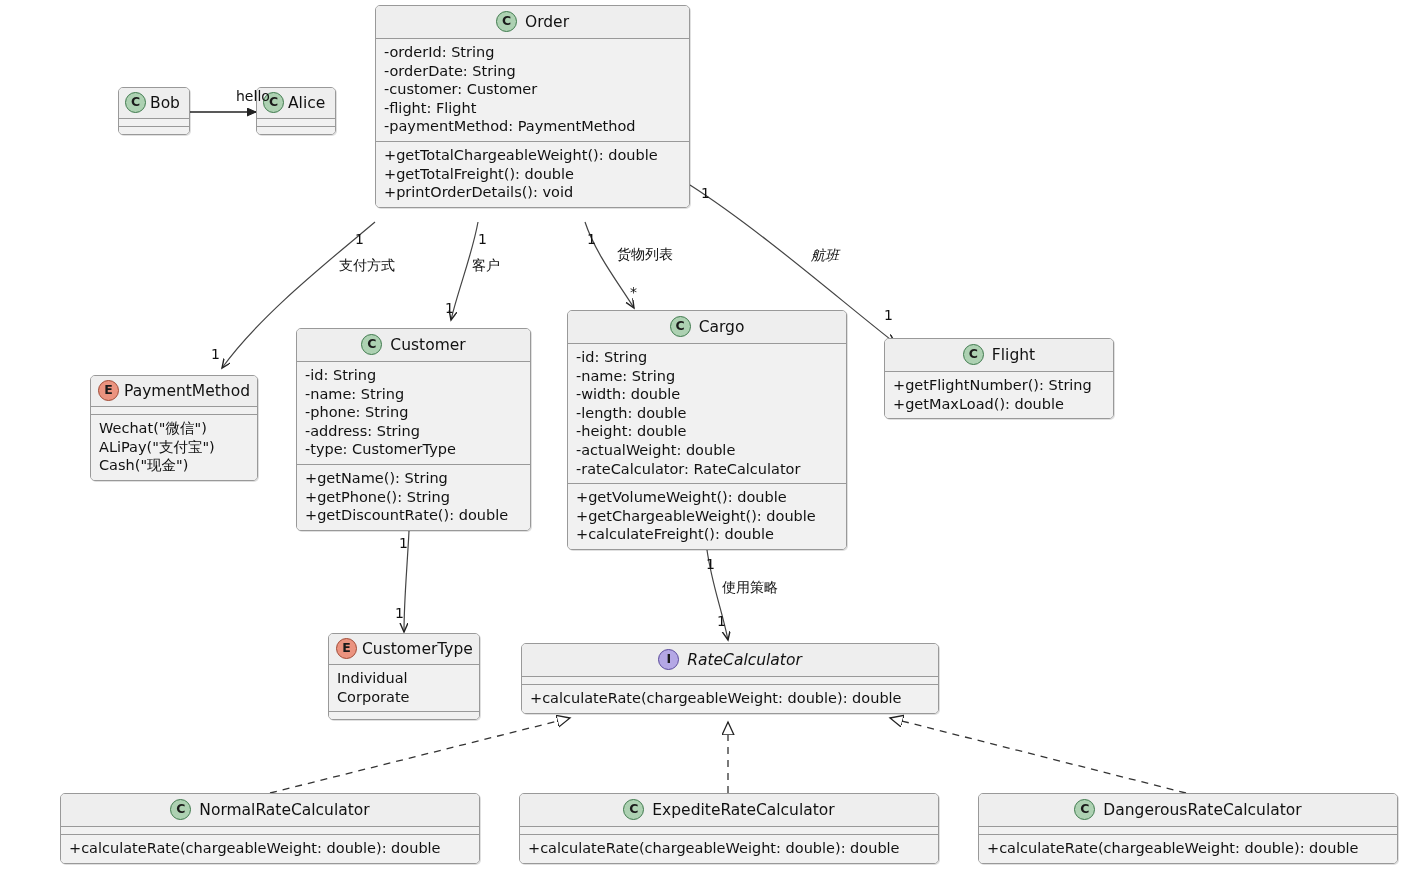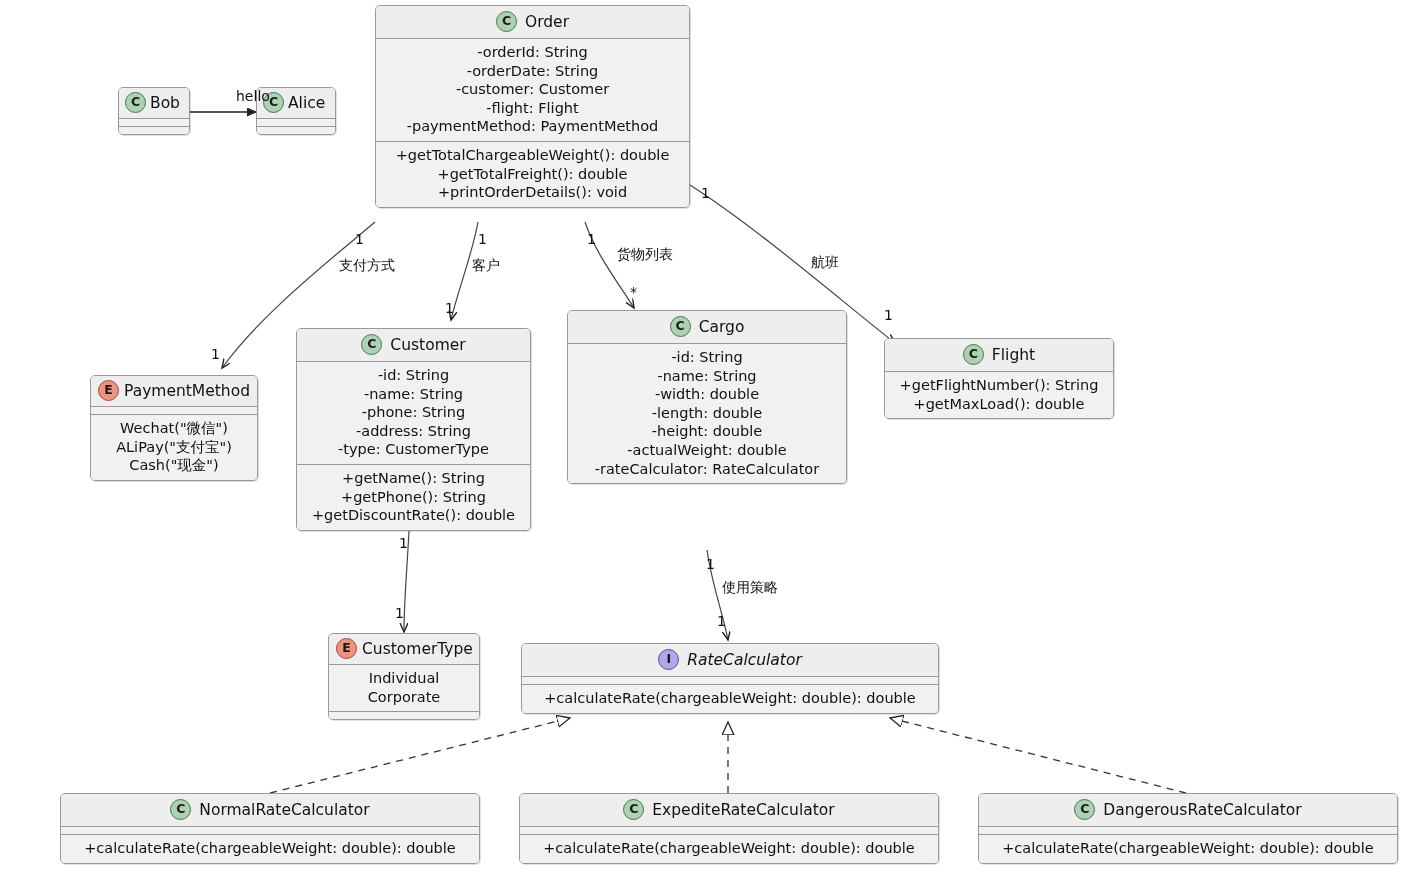--- a/index.html
+++ b/index.html
@@ -52,21 +52,21 @@
     padding: 4px 8px 5px 8px;
     font-size: 14.5px;
     line-height: 18.6px;
     color: #111111;
     white-space: nowrap;
   }
   .node .compart.empty {
     padding: 0;
     height: 7px;
   }
-  .node .compart .row { display: block; text-align: center; }
+  .node .compart .row { display: block; }
   .badge {
     width: 19px;
     height: 19px;
     border-radius: 50%;
     display: inline-flex;
     align-items: center;
     justify-content: center;
     font-size: 12.5px;
     font-weight: bold;
     color: #1a1a1a;
@@ -206,20 +206,25 @@
     </div>
     <div class="compart">
       <span class="row">-id: String</span>
       <span class="row">-name: String</span>
       <span class="row">-width: double</span>
       <span class="row">-length: double</span>
       <span class="row">-height: double</span>
       <span class="row">-actualWeight: double</span>
       <span class="row">-rateCalculator: RateCalculator</span>
     </div>
+    <div class="compart">
+      <span class="row">+getVolumeWeight(): double</span>
+      <span class="row">+getChargeableWeight(): double</span>
+      <span class="row">+calculateFreight(): double</span>
+    </div>
   </div>
 
   <div class="node" style="left:884px; top:338px; width:230px;">
     <div class="hdr">
       <span class="badge cls">C</span>
       <span class="nm">Flight</span>
     </div>
     <div class="compart">
       <span class="row">+getFlightNumber(): String</span>
       <span class="row">+getMaxLoad(): double</span>
@@ -290,21 +295,21 @@
 
   <div class="mult" style="left:478px; top:231px;">1</div>
   <div class="edge-label" style="left:472px; top:257px;">客户</div>
   <div class="mult" style="left:445px; top:300px;">1</div>
 
   <div class="mult" style="left:587px; top:231px;">1</div>
   <div class="edge-label" style="left:617px; top:246px;">货物列表</div>
   <div class="mult" style="left:630px; top:284px;">*</div>
 
   <div class="mult" style="left:701px; top:185px;">1</div>
-  <div class="edge-label" style="left:811px; top:254px;">航班</div>
+  <div class="edge-label" style="left:811px; top:247px;font-style:italic;">航班</div>
   <div class="mult" style="left:884px; top:307px;">1</div>
 
   <div class="mult" style="left:399px; top:535px;">1</div>
   <div class="mult" style="left:395px; top:605px;">1</div>
 
   <div class="mult" style="left:706px; top:556px;">1</div>
   <div class="edge-label" style="left:722px; top:579px;text-align:right;">使用策略</div>
   <div class="mult" style="left:717px; top:613px;">1</div>
 
 </div>

